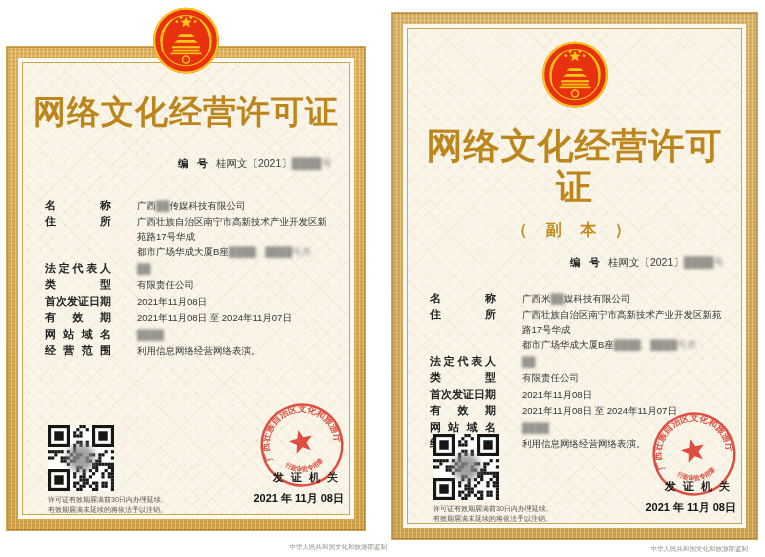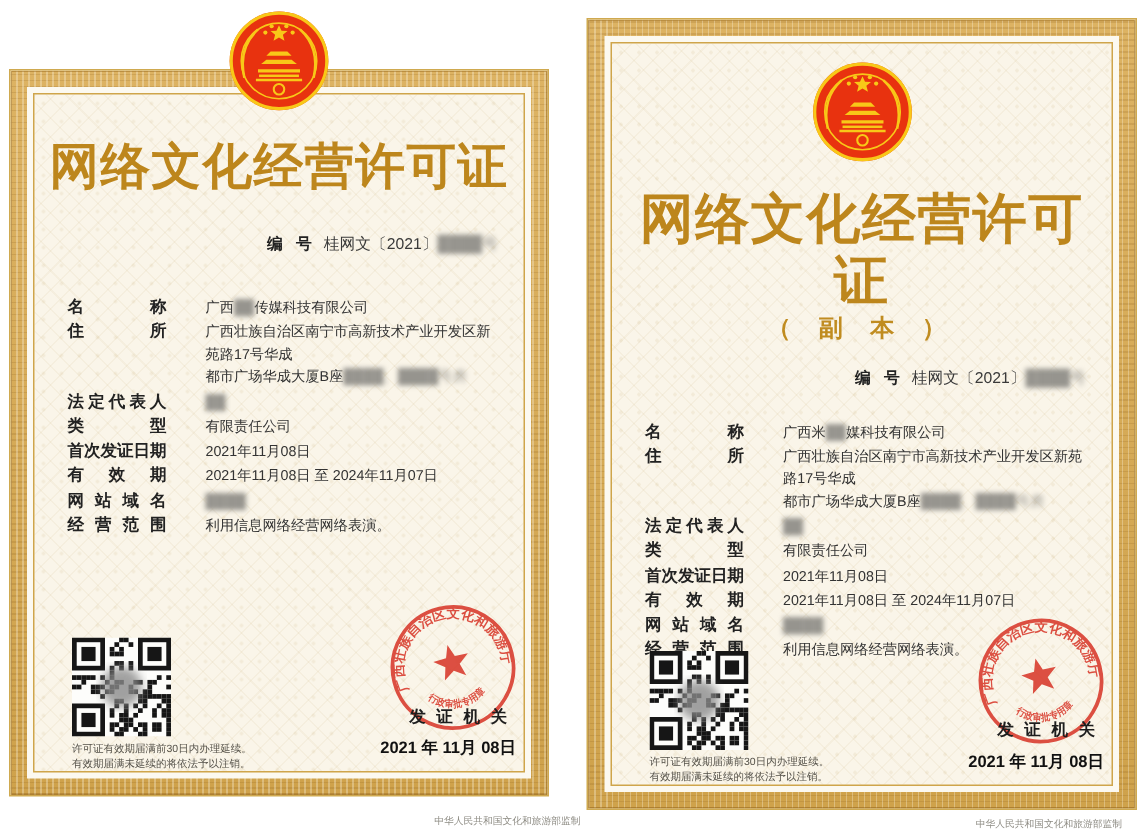--- a/index.html
+++ b/index.html
@@ -33,21 +33,21 @@
   .cert--dup .emblem{top:26px;}
   .emblem svg{width:100%;height:100%;display:block;}
 
   
   .title{text-align:center;font-family:"Liberation Serif","DejaVu Serif",serif;
          font-weight:bold;color:#bd861c;line-height:1.15;letter-spacing:1px;}
   .cert--orig .title{margin-top:30px;font-size:33px;}
   .cert--dup  .title{margin-top:96px;font-size:36px;}
   .subtitle{text-align:center;color:#c08c20;font-weight:bold;letter-spacing:7px;line-height:17px;}
   .cert--orig .subtitle{margin-top:16px;font-size:14px;}
-  .cert--dup  .subtitle{margin-top:2px;font-size:16px;}
+  .cert--dup  .subtitle{margin-top:12px;font-size:16px;}
 
   .numline{text-align:right;padding-right:16px;font-size:10.5px;color:#3a3a3a;line-height:13px;}
   .cert--orig .numline{margin-top:25px;}
   .cert--dup  .numline{margin-top:18px;}
   .numlabel{font-weight:bold;letter-spacing:3px;margin-right:5px;color:#222;padding-left:17px;}
   .redact{color:#96948e;filter:blur(1.6px);}
 
   
   .fields{margin:28px 12px 0 21px;}
   .cert--dup .fields{margin-top:22px;}

